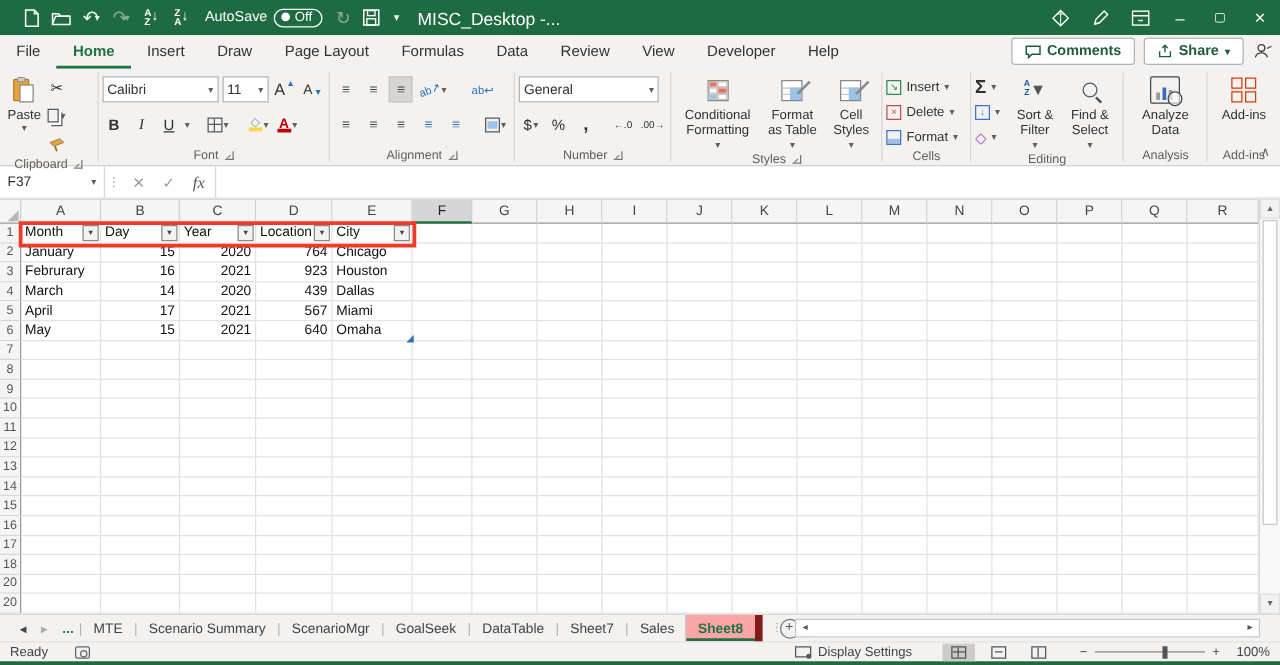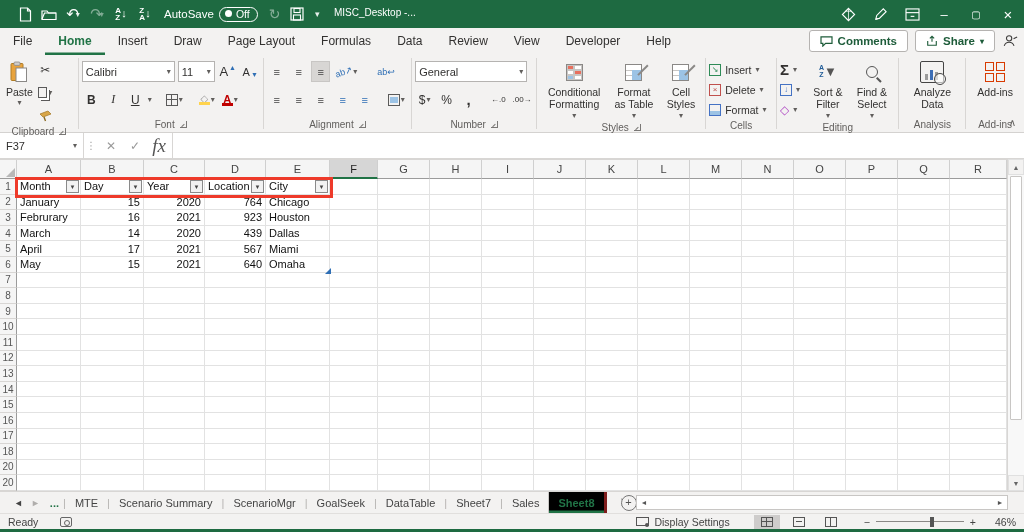--- a/index.html
+++ b/index.html
@@ -12,21 +12,21 @@
   .qat { display:flex; align-items:center; gap:2px; padding-left:14px; }
   .ticon { width:22px; height:20px; display:flex; align-items:center; justify-content:center; font-size:13px; color:#fff; }
   .ticon.dim { opacity:.45; }
   .tchev { font-size:8px; margin-left:-3px; opacity:.9; }
   .sortglyph { display:flex; align-items:center; font-size:8px; line-height:.9; font-weight:bold; }
   .sortglyph .col { display:flex; flex-direction:column; }
   .sortglyph .ar { font-size:11px; font-weight:normal; }
   .autosave { display:flex; align-items:center; gap:5px; margin-left:8px; font-size:11.5px; }
   .aspill { border:1px solid #fff; border-radius:9px; padding:0 7px 1px 5px; font-size:10.5px; display:flex; align-items:center; gap:4px; }
   .aspill .dot { width:7px; height:7px; background:#fff; border-radius:50%; display:inline-block; }
-  .doc-title { position:absolute; left:334px; top:7px; font-size:10px; white-space:nowrap; }
+  .doc-title { position:absolute; left:334px; top:7px; font-size:14px; white-space:nowrap; }
   .searchbox { position:absolute; left:432px; top:4px; width:228px; height:20px; background:#a3c7b3; border-radius:2px; display:flex; align-items:center; justify-content:center; gap:7px; color:#1c4f33; font-size:11.5px; }
   .mag { width:8px; height:8px; border:1.4px solid #1c4f33; border-radius:50%; position:relative; display:inline-block; }
   .mag::after { content:""; position:absolute; width:4px; height:1.4px; background:#1c4f33; transform:rotate(45deg); left:6px; top:8px; }
   .trightgroup { position:absolute; right:0; top:0; height:28px; display:flex; align-items:center; }
   .trightgroup .ticon { width:32px; height:28px; }
   svg.tsvg { display:block; }
 
   
   .tabrow { height:27px; background:#f3f2f1; display:flex; align-items:center; position:relative; }
   .rtab { font-size:12px; color:#323130; padding:0 13px; height:27px; line-height:26px; cursor:default; }
@@ -83,21 +83,21 @@
   .addinicon { width:20px; height:20px; display:grid; grid-template-columns:1fr 1fr; gap:2px; }
   .addinicon span { border:1.6px solid #d83b01; }
   .collapse-chev { position:absolute; right:8px; bottom:4px; font-size:10px; color:#605e5c; }
 
   
   .formulabar { height:26px; background:#fff; border-bottom:1px solid #d8d6d4; display:flex; align-items:stretch; }
   .namebox { width:84px; border-right:1px solid #d8d6d4; display:flex; align-items:center; justify-content:space-between; padding:0 6px; font-size:11px; color:#323130; }
   .fdots { width:14px; display:flex; align-items:center; justify-content:center; color:#a0a0a0; font-size:10px; letter-spacing:0; }
   .fbtns { display:flex; align-items:center; gap:2px; padding:0 2px; border-right:1px solid #d8d6d4; }
   .fbtn { width:22px; text-align:center; font-size:12px; color:#9a9a9a; }
-  .fx { font-family:"Liberation Serif", serif; font-style:italic; font-size:19px; color:#555; }
+  .fx { font-family:"Liberation Serif", serif; font-style:italic; font-size:13px; color:#555; }
   .finput { flex:1; }
 
   
   .gridwrap { height:332px; display:flex; position:relative; background:#fff; }
   .gridmain { flex:1; position:relative; overflow:hidden; }
   .colhdrrow { height:20px; display:flex; background:#f5f5f5; border-top:1px solid #d8d6d4; }
   .corner { width:17px; border-right:1px solid #cfcfcf; border-bottom:1px solid #9b9b9b; position:relative; background:#f5f5f5; }
   .cornertri { position:absolute; right:1px; bottom:1px; width:0; height:0; border-left:9px solid transparent; border-bottom:9px solid #b8b8b8; }
   .colhdr { border-right:1px solid #cfcfcf; border-bottom:1px solid #9b9b9b; font-size:11px; color:#444; display:flex; align-items:center; justify-content:center; background:#f5f5f5; }
   .colhdr.sel { background:#d6d6d6; border-bottom:2px solid var(--green,#217346); color:#222; }
@@ -114,21 +114,21 @@
   .vthumb { width:100%; height:82%; background:#fff; border:1px solid #c8c6c4; border-radius:1px; }
 
   
   .tabstrip { height:22px; background:#f3f2f1; border-top:1px solid #d8d6d4; display:flex; align-items:stretch; position:relative; font-size:11px; }
   .navarrows { display:flex; align-items:center; gap:8px; padding:0 10px 0 14px; color:#444; font-size:9px; }
   .navarrows .dimm { color:#b0aeac; }
   .overflowdots { color:var(--green,#217346); font-weight:bold; display:flex; align-items:center; padding-right:4px; }
   .stabs { display:flex; align-items:stretch; }
   .tsep { color:#b5b3b1; display:flex; align-items:center; }
   .stab { display:flex; align-items:center; padding:0 9px; color:#444; cursor:default; }
-  .stab.active { background:#000000; color:var(--green,#217346); font-weight:bold; border-left:1px solid #c8c6c4; border-right:3px solid #7f1d1d; box-shadow:inset 0 -2.5px 0 var(--green,#217346); }
+  .stab.active { background:#fca5a5; color:var(--green,#217346); font-weight:bold; border-left:1px solid #c8c6c4; border-right:6px solid #7f1d1d; box-shadow:inset 0 -2.5px 0 var(--green,#217346); }
   .newsheet { width:16px; height:16px; border:1px solid #767676; border-radius:50%; color:#555; font-size:11px; line-height:13px; text-align:center; align-self:center; margin-left:14px; }
   .hscroll { position:absolute; right:16px; top:3px; width:372px; height:15px; background:#fff; border:1px solid #c8c6c4; display:flex; align-items:center; }
   .hscroll .ha { width:14px; text-align:center; font-size:7px; color:#555; }
   .hthumb { flex:1; height:100%; background:#fff; }
   .hdots { position:absolute; right:398px; top:5px; color:#a0a0a0; font-size:9px; }
 
   
   .statusbar { height:16px; background:#f3f2f1; border-top:1px solid #e1dfdd; display:flex; align-items:center; font-size:10.5px; color:#444; padding:0 8px; }
   .macroicon { width:12px; height:10px; border:1px solid #666; border-radius:2px; margin-left:22px; position:relative; }
   .macroicon::after { content:""; position:absolute; width:4px; height:4px; border:1px solid #666; border-radius:50%; left:3px; top:2px; }
@@ -1148,18 +1148,18 @@
         <span class="vb">
             <span class="vb-ic3"></span>
           </span>
       </div>
       <div class="zoomctl">
         <span>−</span>
         <span class="ztrack">
             <span class="zthumb"></span>
           </span>
         <span>+</span>
-        <span class="zpct">46%</span>
+        <span class="zpct">100%</span>
       </div>
     </div>
   </div>
   <div class="greenstrip"></div>
 </div>
 
 </body></html>

